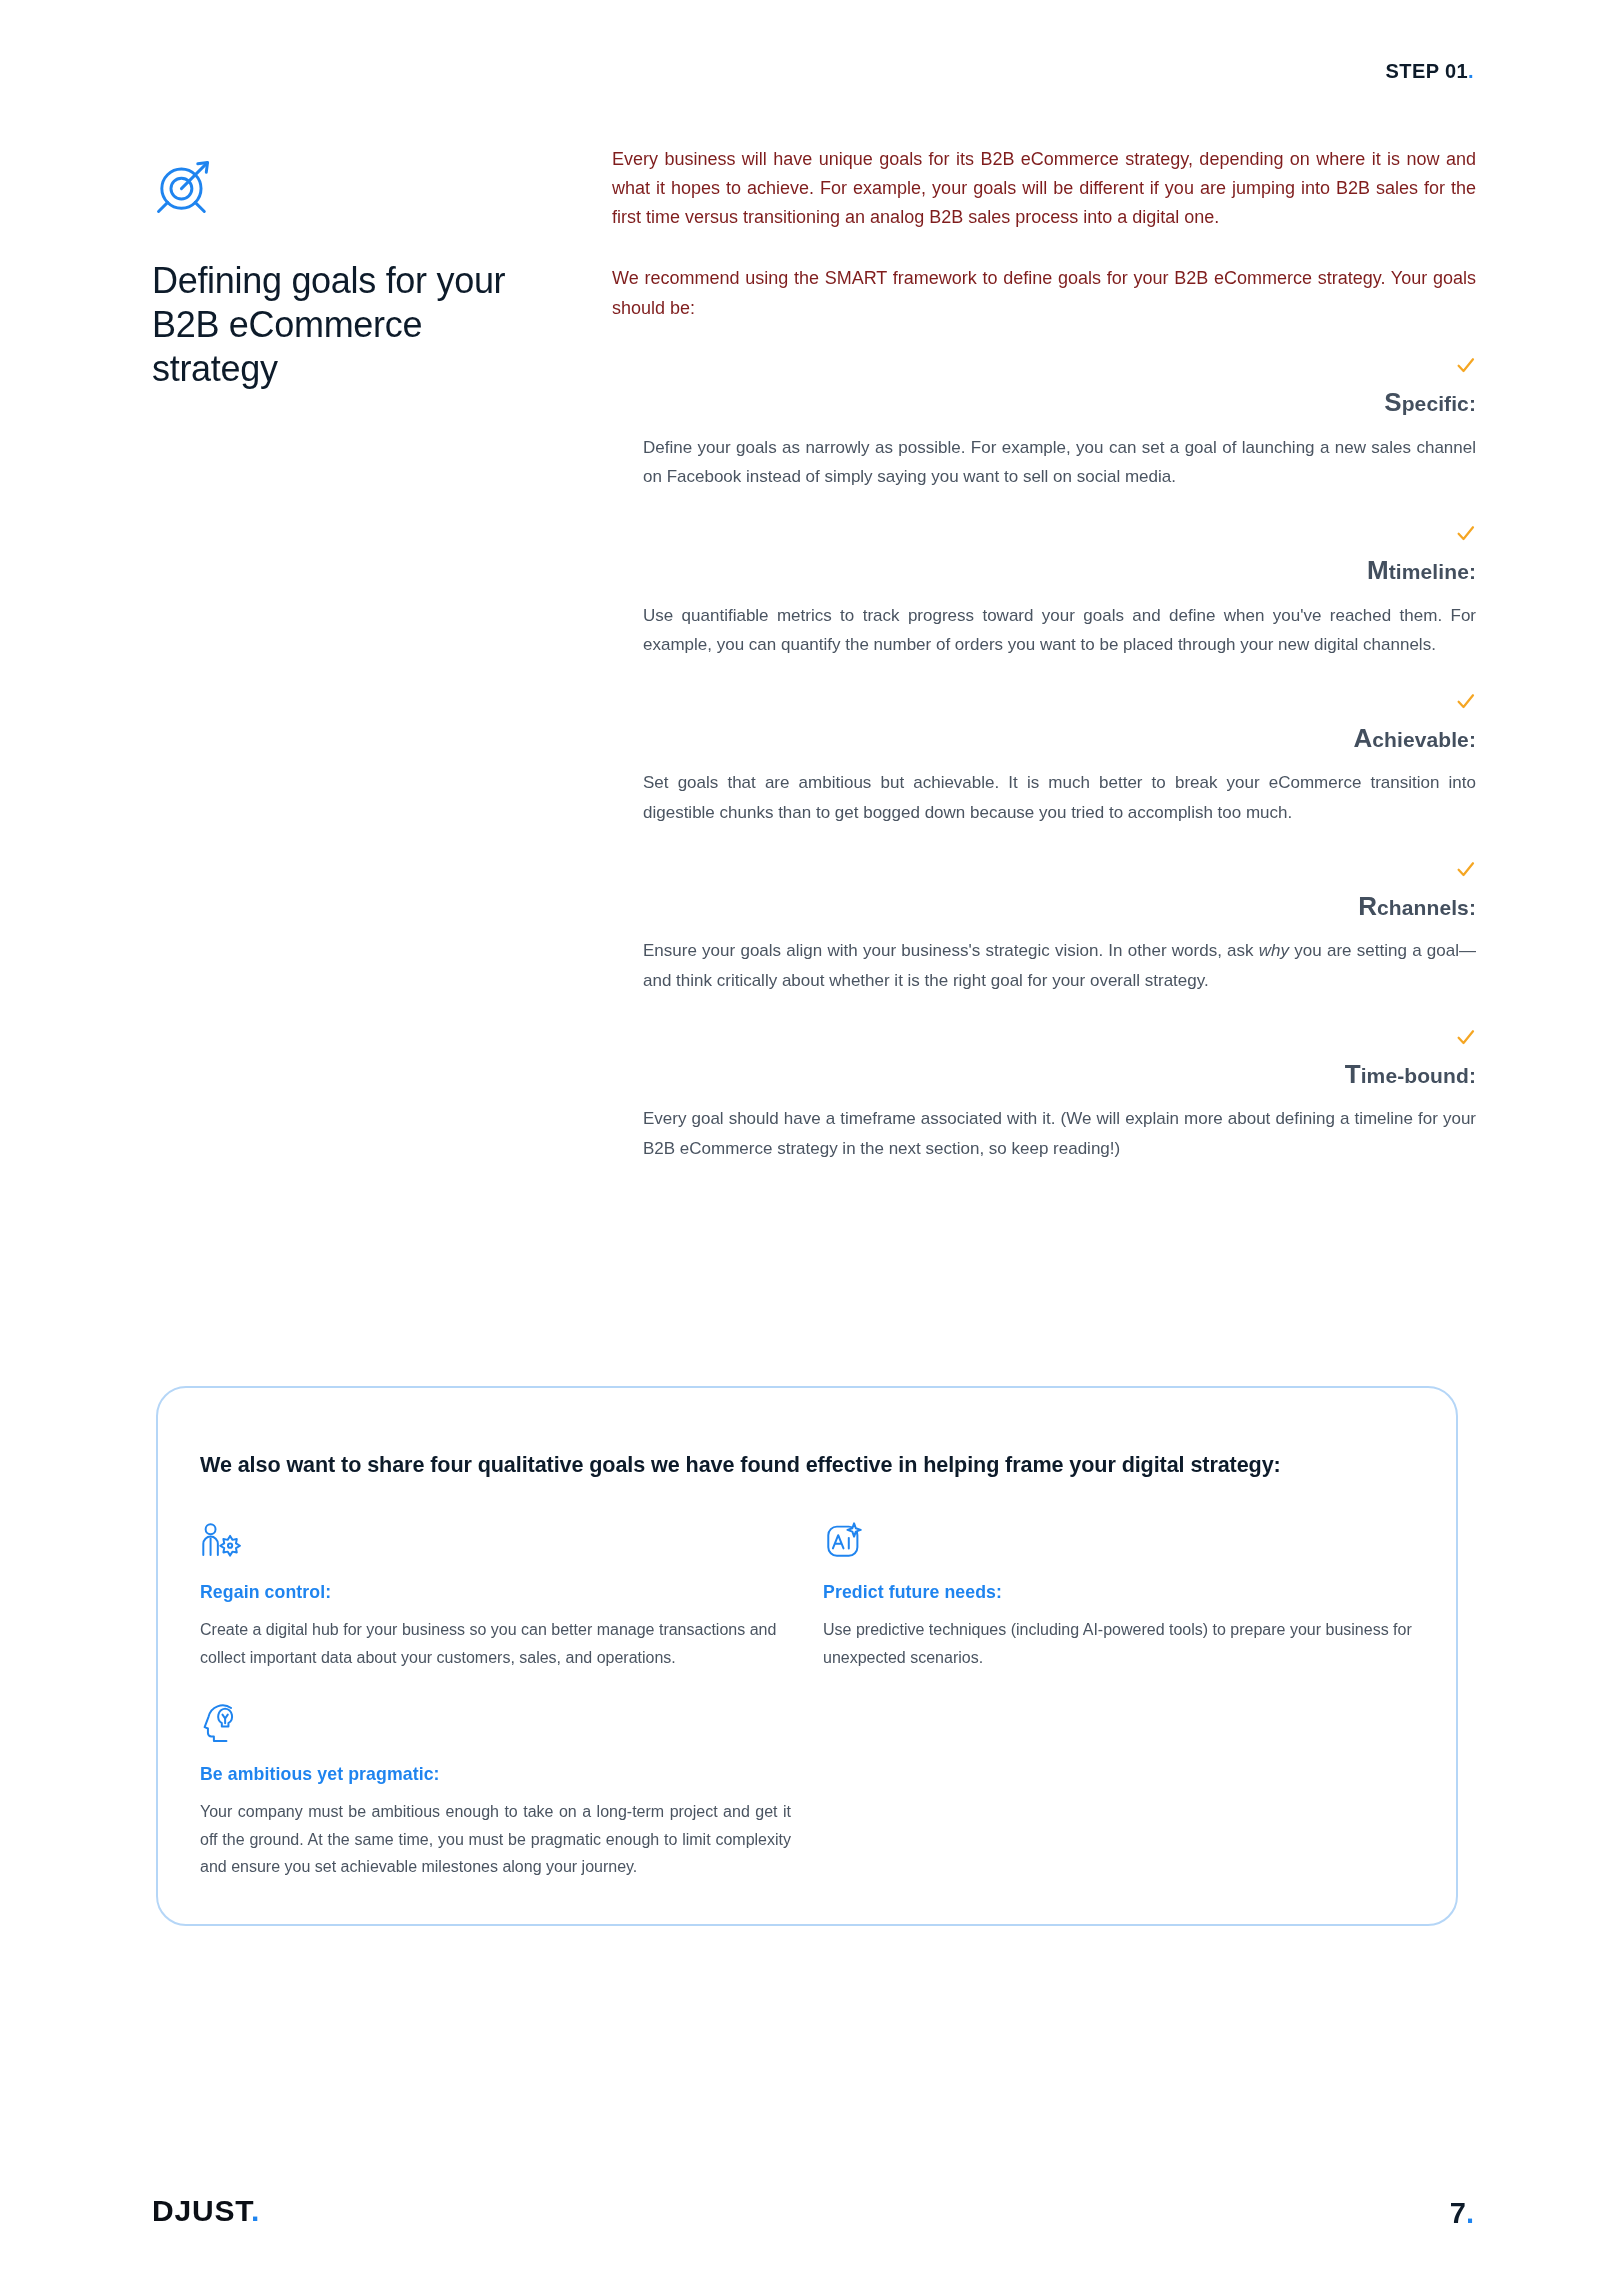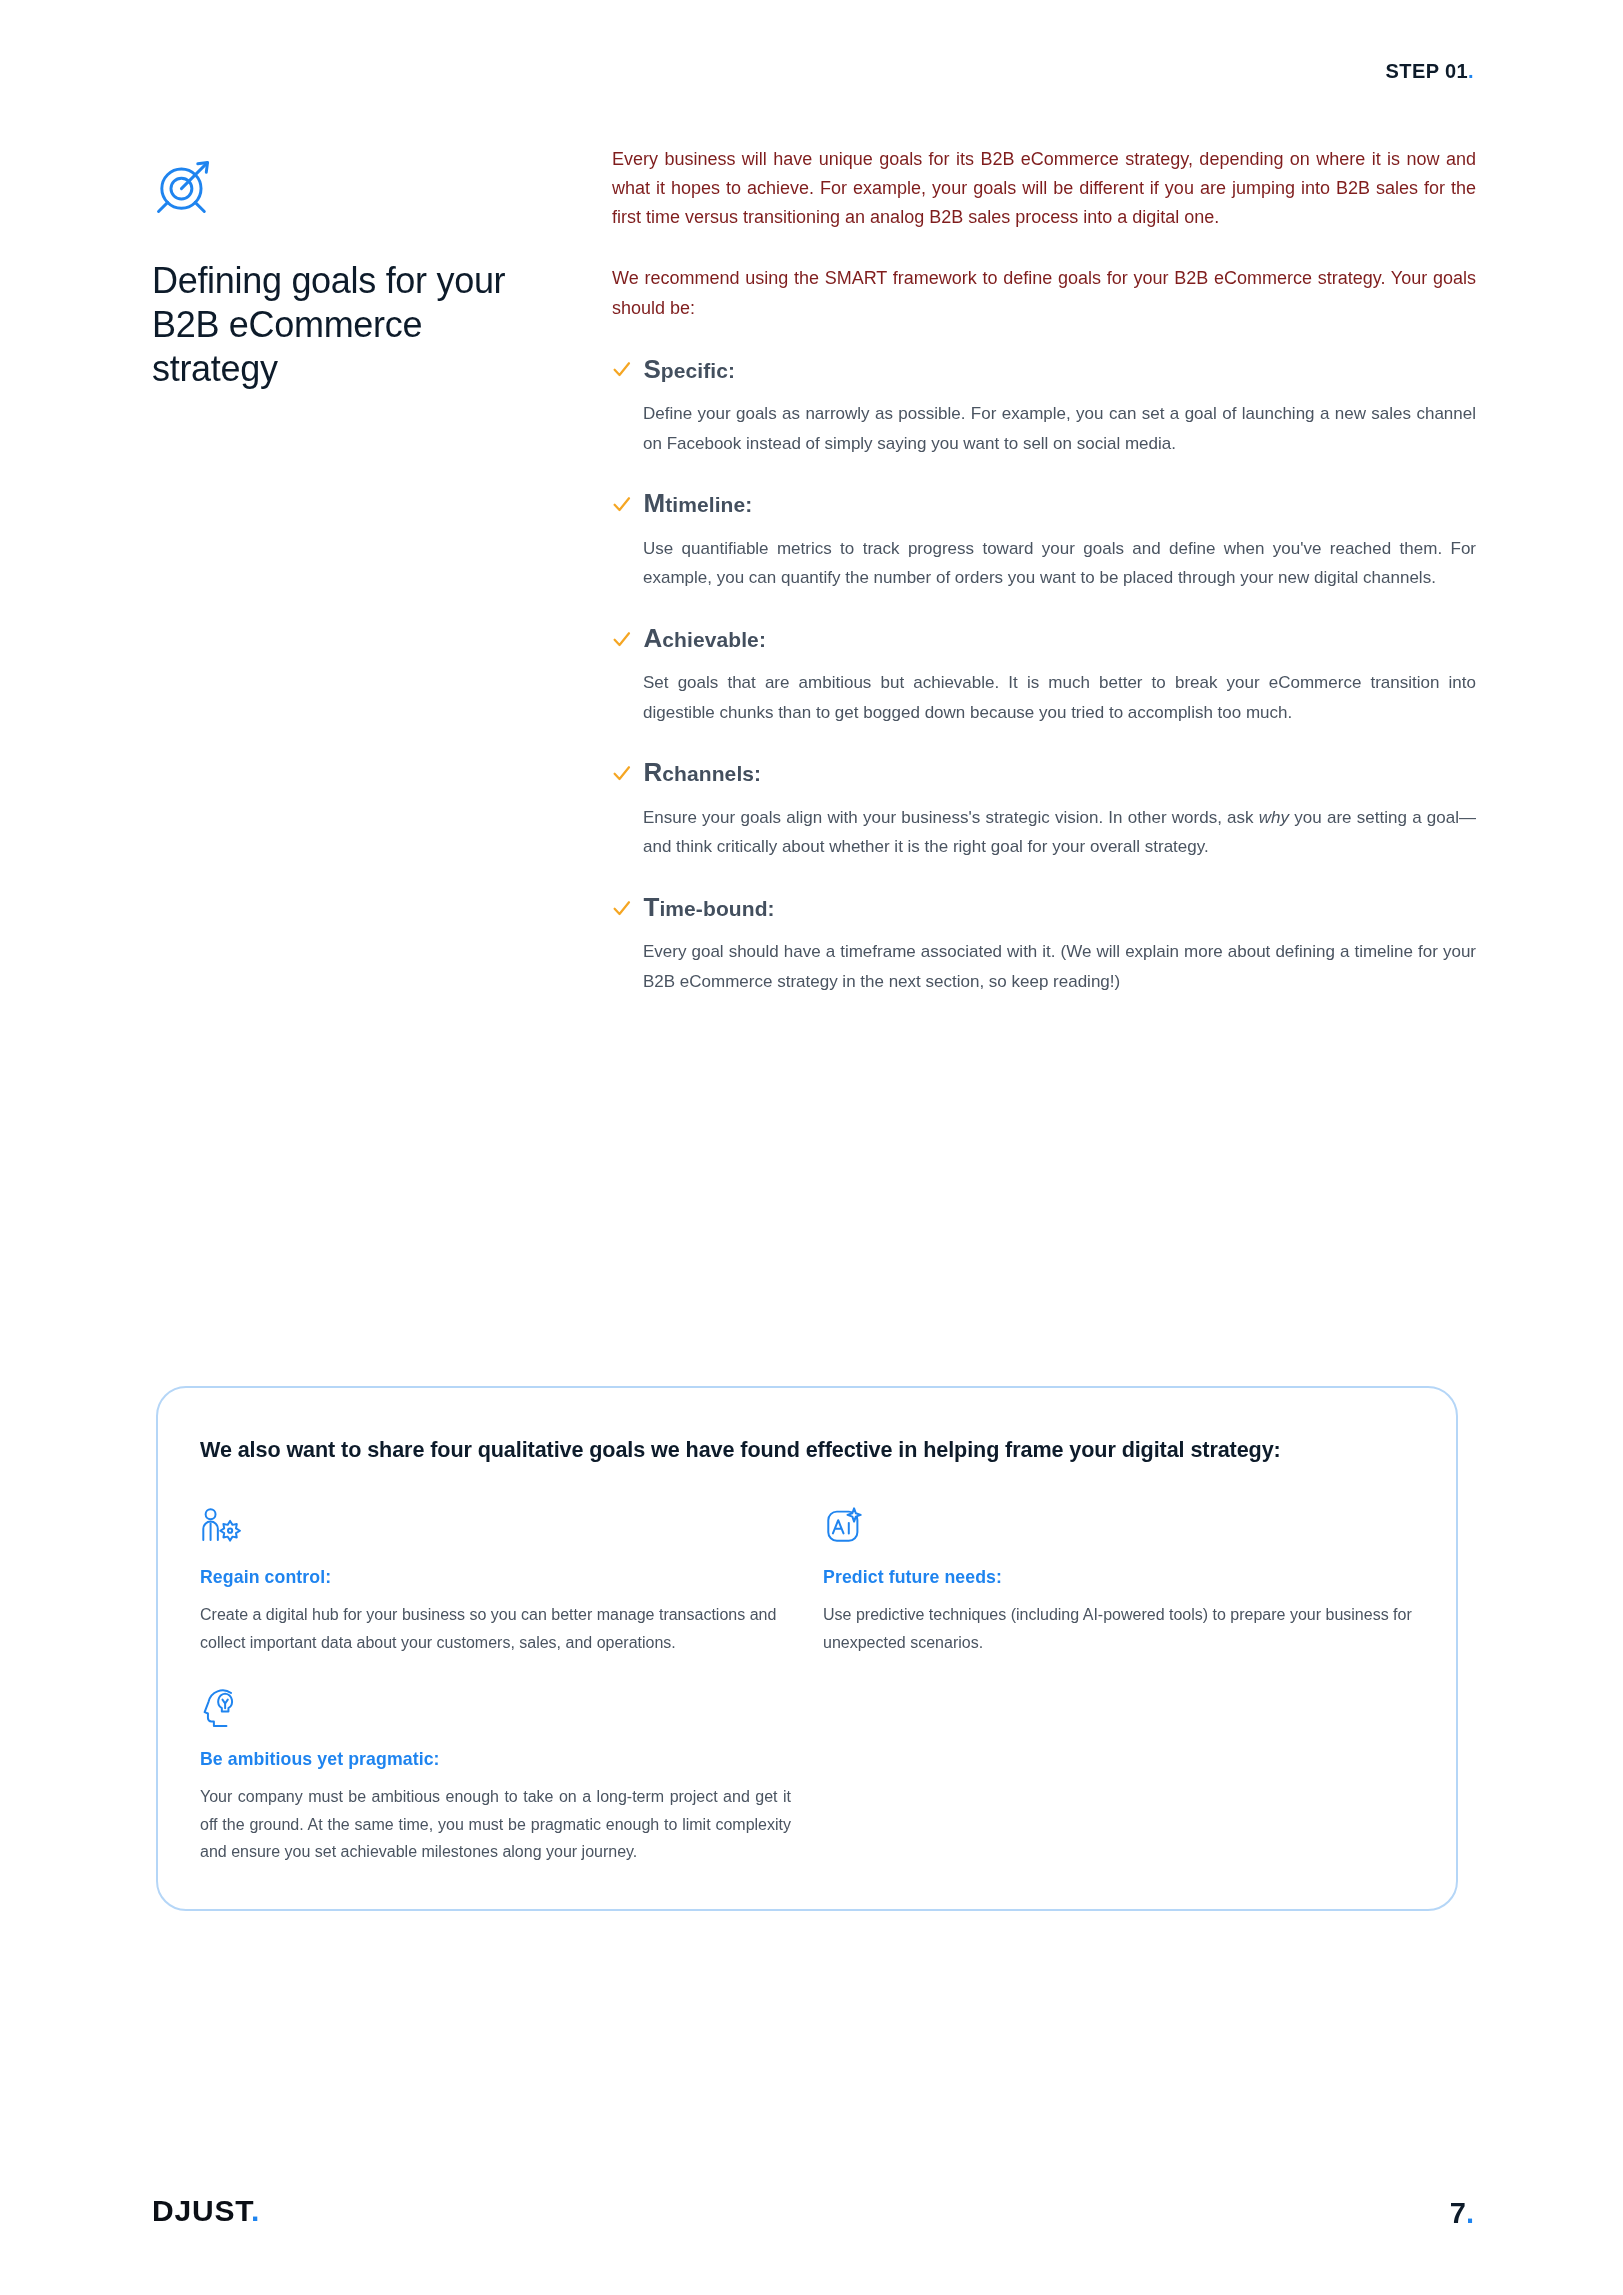--- a/index.html
+++ b/index.html
@@ -66,23 +66,24 @@
     text-align: justify;
   }
   .intro-p:last-of-type { margin-bottom: 0; }
 
   .smart-list { margin: 31px 0 0 0; }
   .smart-item { margin-bottom: 30px; }
   .smart-item:last-child { margin-bottom: 0; }
 
   .smart-head {
     display: flex;
-    align-items: center;
+    align-items: flex-end;
     gap: 11.8px;
     margin: 0 0 14.4px 0;
+    flex-direction: column;
   }
   .check-icon {
     width: 19.6px;
     height: 19.6px;
     flex: 0 0 auto;
     position: relative;
     top: 2px;
   }
   .smart-label {
     font-size: 21px;
@@ -103,21 +104,21 @@
 
   
   .callout {
     position: absolute;
     left: 156px;
     top: 1386px;
     width: 1302px;
     box-sizing: border-box;
     border: 2px solid #b5d6f7;
     border-radius: 30px;
-    padding: 47px 42px 43px 42px;
+    padding: 62px 42px 43px 42px;
   }
   .callout-title {
     margin: 0 0 41px 0;
     font-size: 21.6px;
     line-height: 1.43;
     font-weight: 700;
     color: #0d1b2a;
     letter-spacing: -0.1px;
   }
 

